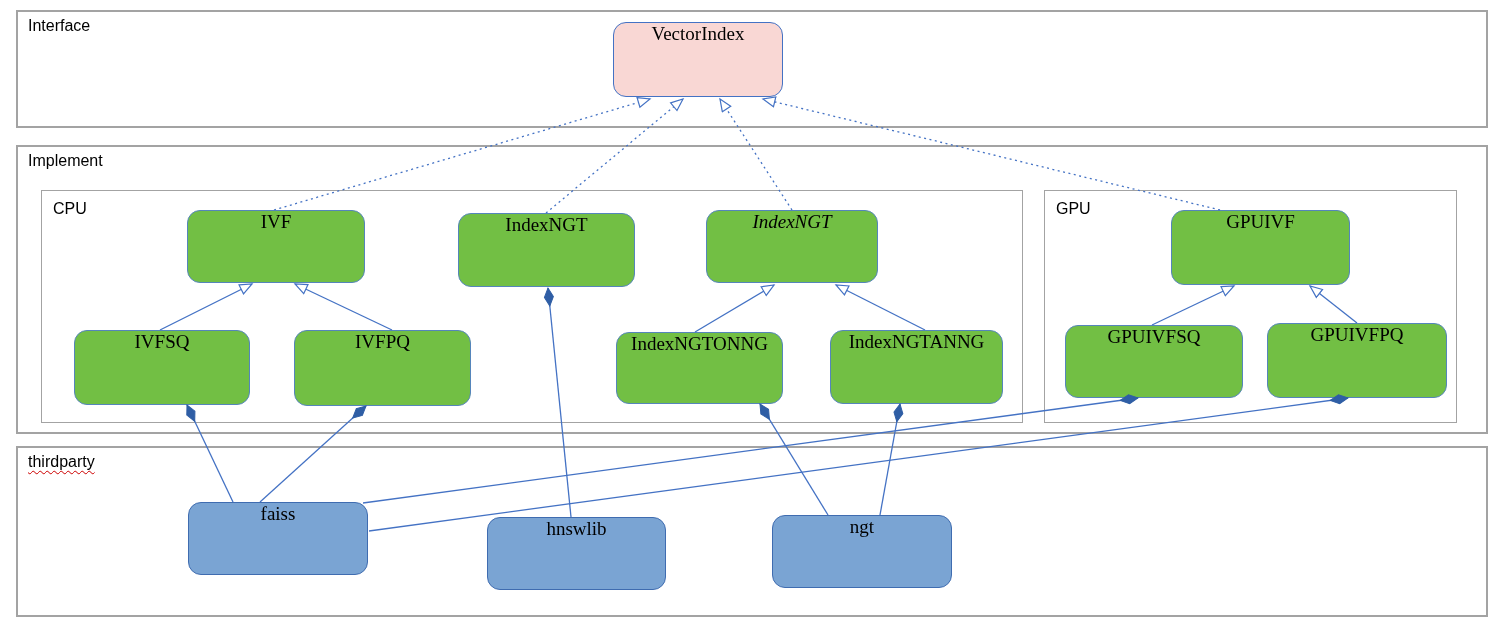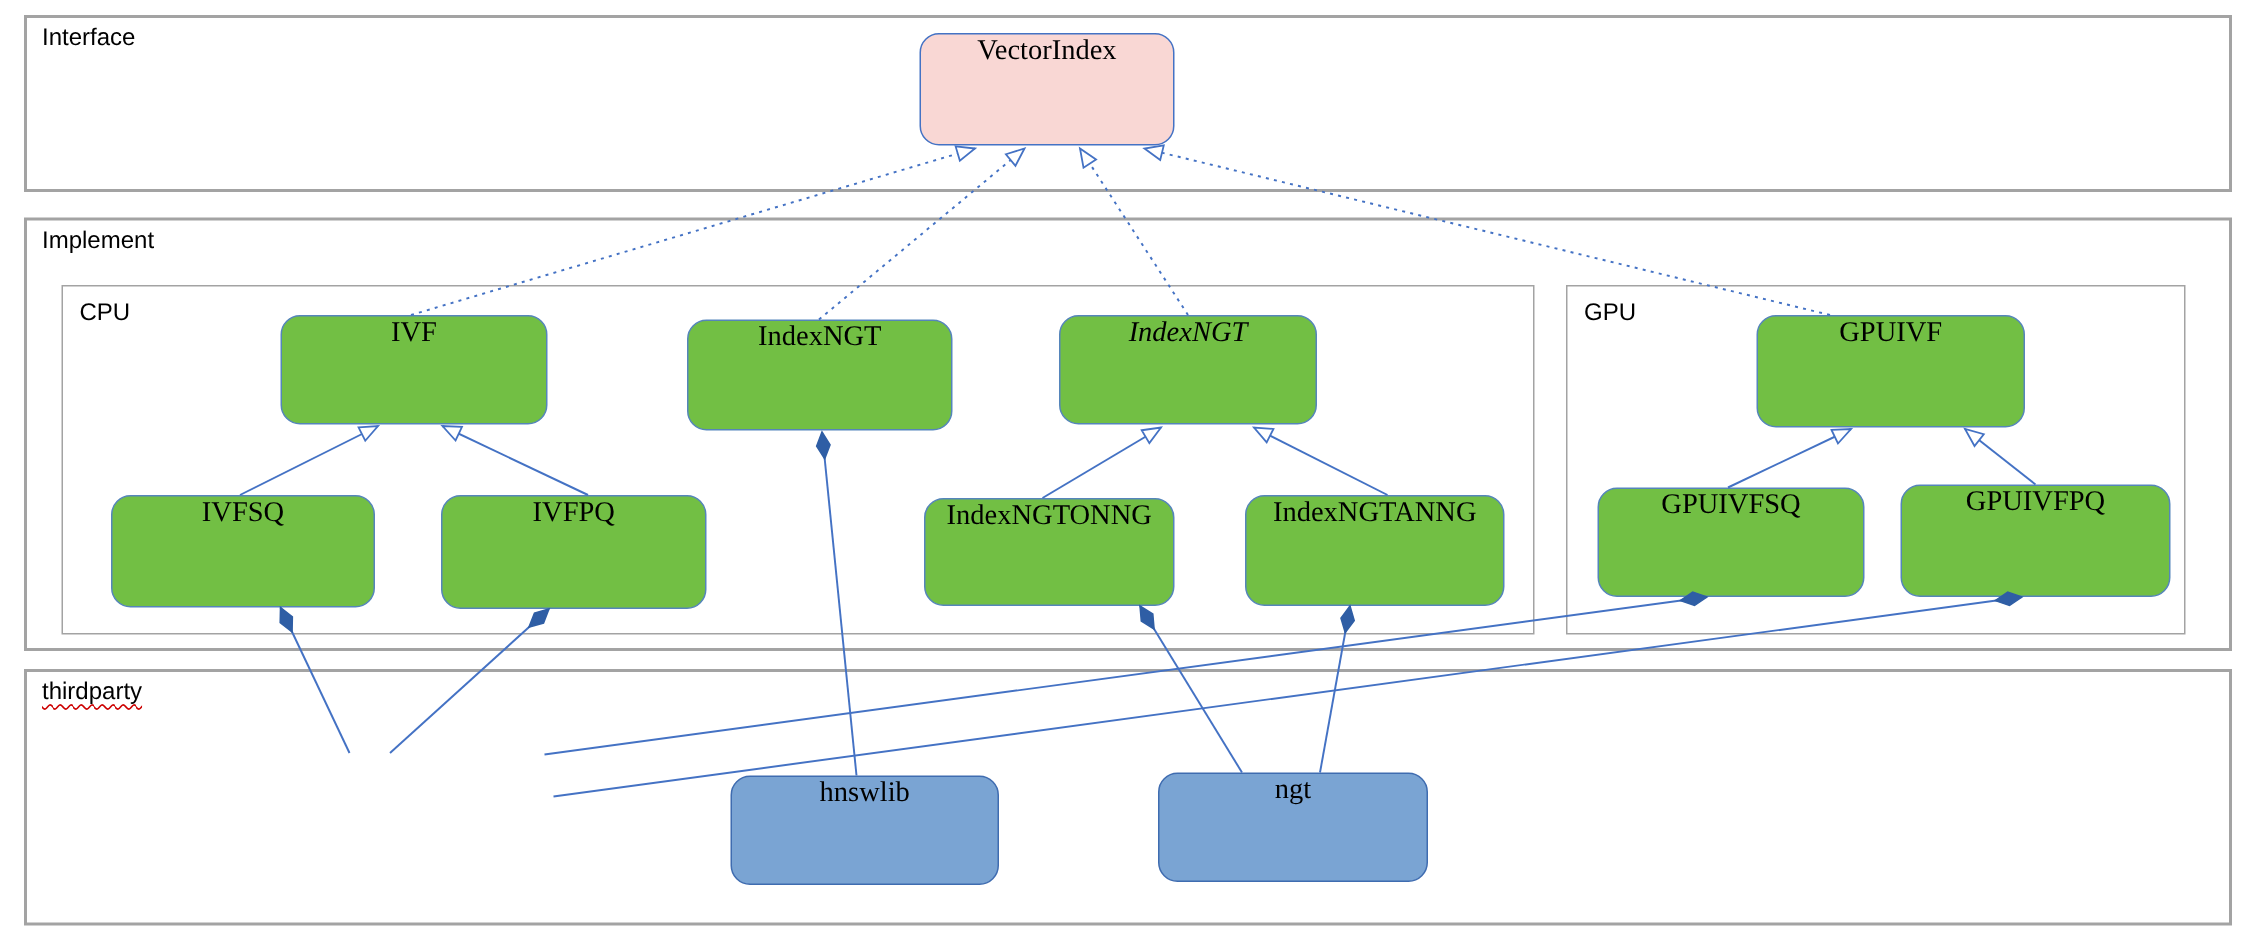--- a/index.html
+++ b/index.html
@@ -83,20 +83,23 @@
   </div>
 
   <div class="node green" style="left:1065px;top:325px;width:178px;height:73px;">
     <span>GPUIVFSQ</span>
   </div>
 
   <div class="node green" style="left:1267px;top:323px;width:180px;height:75px;font-family:Liberation Serif, serif;">
     <span>GPUIVFPQ</span>
   </div>
 
+  <div class="node blue" style="left:188px;top:502px;width:180px;height:73px;">
+    <span>faiss</span>
+  </div>
 
   <div class="node blue" style="left:487px;top:517px;width:179px;height:73px;">
     <span>hnswlib</span>
   </div>
 
   <div class="node blue" style="left:772px;top:515px;width:180px;height:73px;">
     <span>ngt</span>
   </div>
 
   <svg class="overlay" width="1503" height="628" viewBox="0 0 1503 628">

